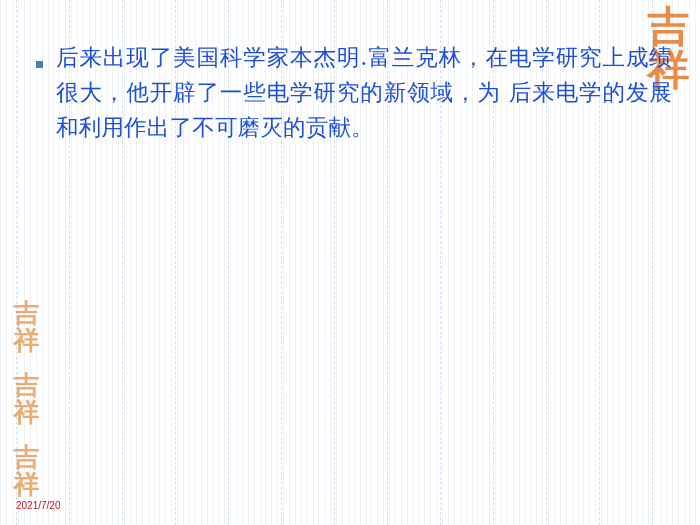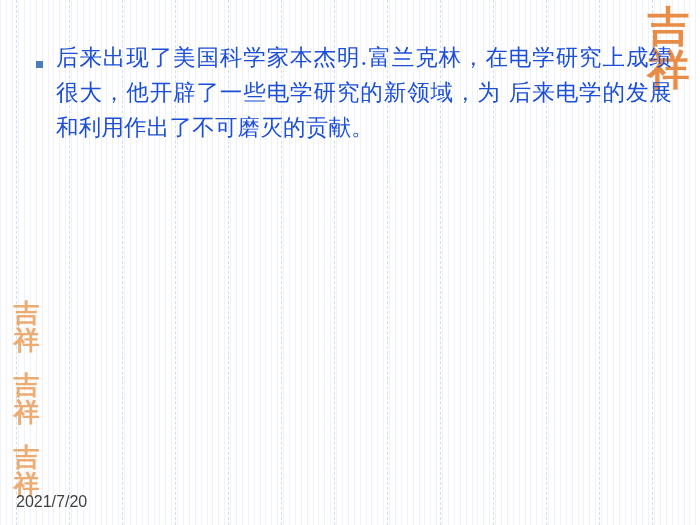--- a/index.html
+++ b/index.html
@@ -106,22 +106,22 @@
     color: #1d4ed8;
     text-align: justify;
     letter-spacing: 0.2px;
     word-break: break-all;
   }
   .date-stamp {
     position: absolute;
     left: 16px;
     bottom: 14px;
     font-family: "Liberation Sans", sans-serif;
-    font-size: 16px;
-    color: #404040;
+    font-size: 10px;
+    color: #b91c1c;
   }
   .footer-rule {
     position: absolute;
     left: 0;
     bottom: 0;
     width: 700px;
     height: 0;
   }
 </style>
 </head>

